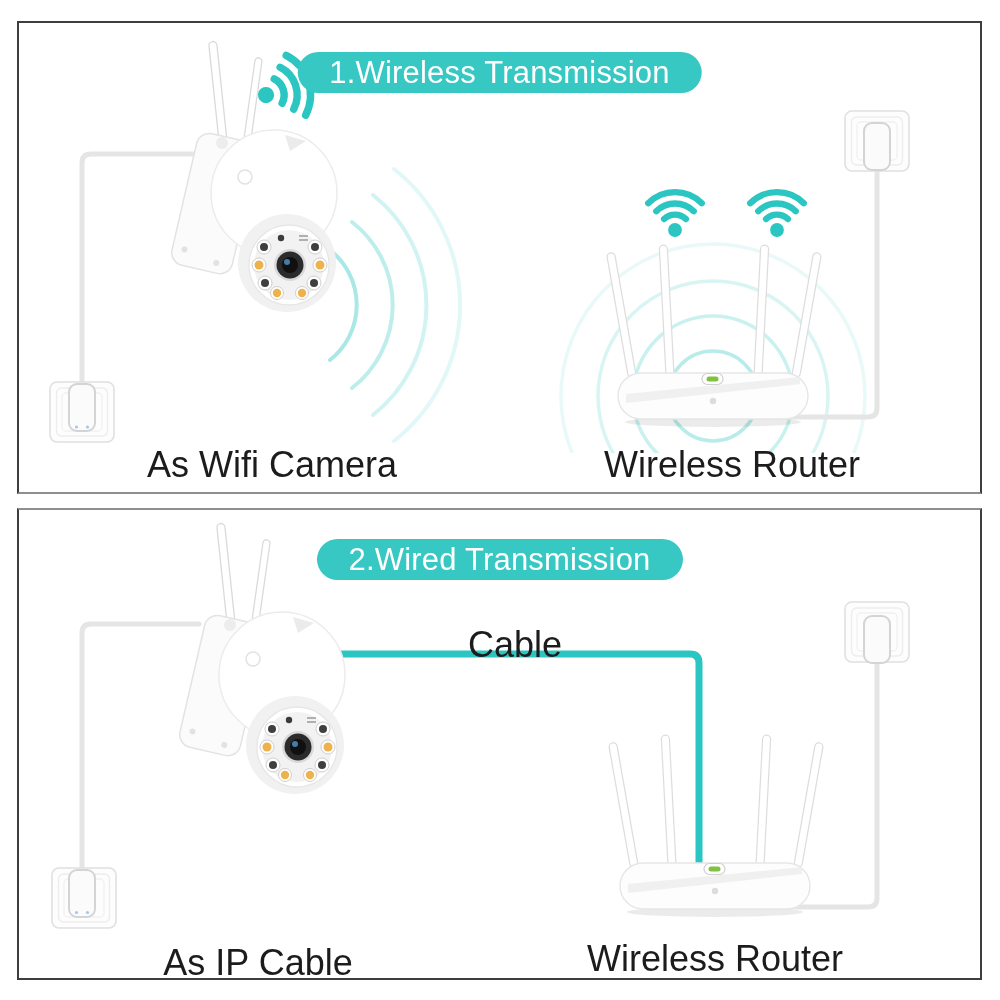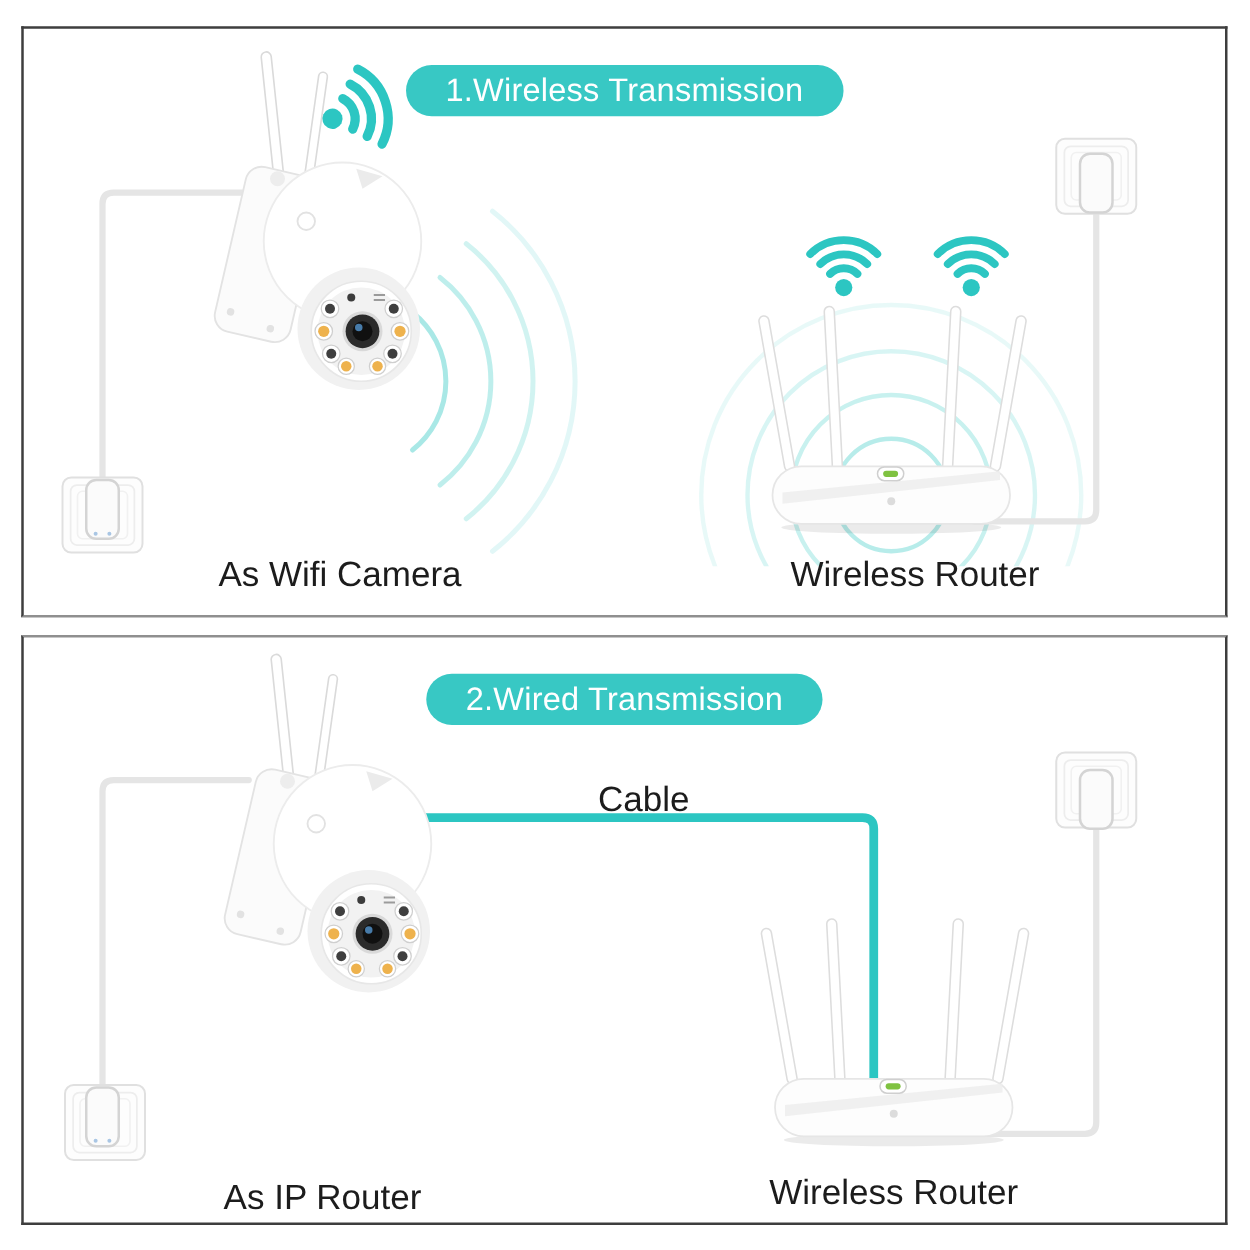--- a/index.html
+++ b/index.html
@@ -10,22 +10,22 @@
   }
   html,body{margin:0;padding:0;background:#fff;}
   .stage{position:relative;width:1000px;height:1000px;background:#fff;overflow:hidden;
          font-family:"Liberation Sans",sans-serif;color:var(--ink);}
   .panel{position:absolute;box-sizing:border-box;border:2px solid var(--panel-border);background:#fff;}
   .panel.p1{left:17px;top:21px;width:965px;height:473px;border-bottom-color:var(--panel-border-mid);}
   .panel.p2{left:17px;top:508px;width:965px;height:472px;border-top-color:var(--panel-border-mid);}
   .art{position:absolute;left:0;top:0;width:100%;height:100%;display:block;}
   .banner{position:absolute;left:50%;transform:translateX(-50%);top:29px;height:41px;line-height:41px;
           padding:0 32px;border-radius:21px;background:var(--banner-teal);color:#fff;
-          font-size:26px;letter-spacing:.2px;white-space:nowrap;}
-  .lbl{position:absolute;transform:translateX(-50%);font-size:28px;color:var(--ink);white-space:nowrap;}
+          font-size:31px;letter-spacing:.2px;white-space:nowrap;}
+  .lbl{position:absolute;transform:translateX(-50%);font-size:36px;color:var(--ink);white-space:nowrap;}
   .p1 .camera-lbl{left:253px;top:421px;}
   .p1 .router-lbl{left:713px;top:421px;}
   .p2 .camera-lbl{left:239px;top:432px;}
   .p2 .router-lbl{left:696px;top:428px;}
   .p2 .cable-lbl{left:496px;top:114px;}
 </style>
 </head>
 <body>
 
 <svg width="0" height="0" style="position:absolute" aria-hidden="true">
@@ -182,17 +182,17 @@
         <use href="#outlet" transform="translate(826,92)"></use>
         <use href="#plug" transform="translate(845,106)"></use>
       </g>
 
       <use href="#camera" transform="translate(158,13)"></use>
       <use href="#router" transform="translate(601,225)"></use>
     </svg>
 
     <div class="banner">2.Wired Transmission</div>
     <div class="lbl cable-lbl">Cable</div>
-    <div class="lbl camera-lbl">As IP Router</div>
+    <div class="lbl camera-lbl">As IP Cable</div>
     <div class="lbl router-lbl">Wireless Router</div>
   </section>
 
 </div>
 
 </body></html>

